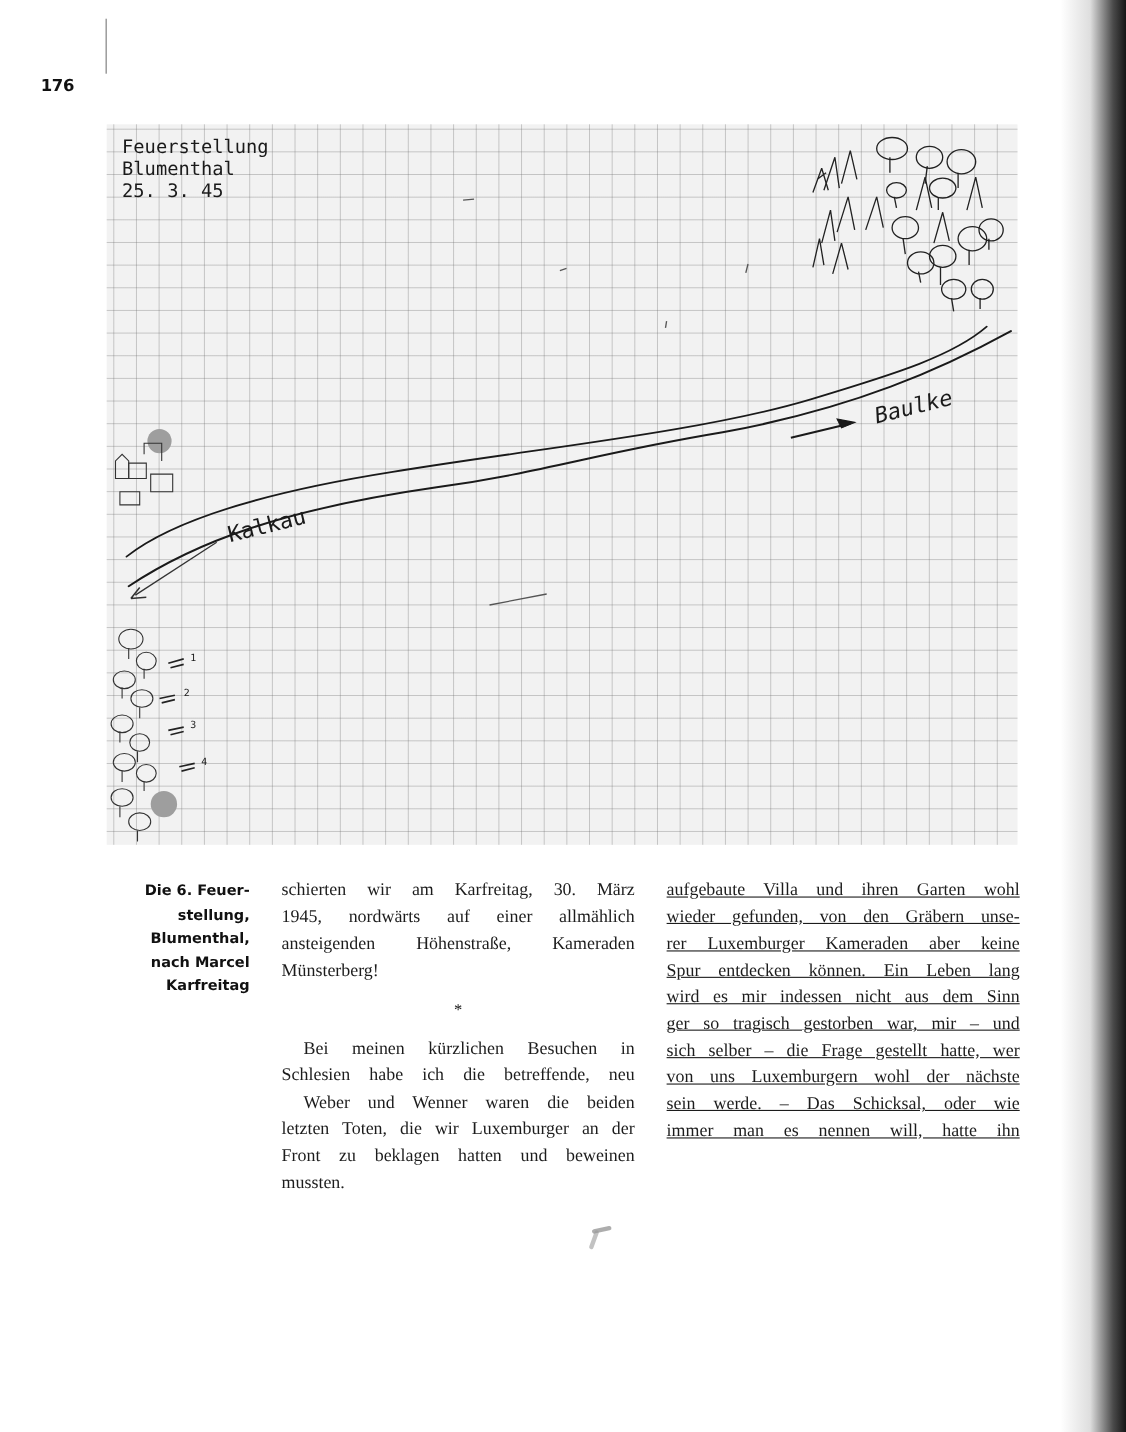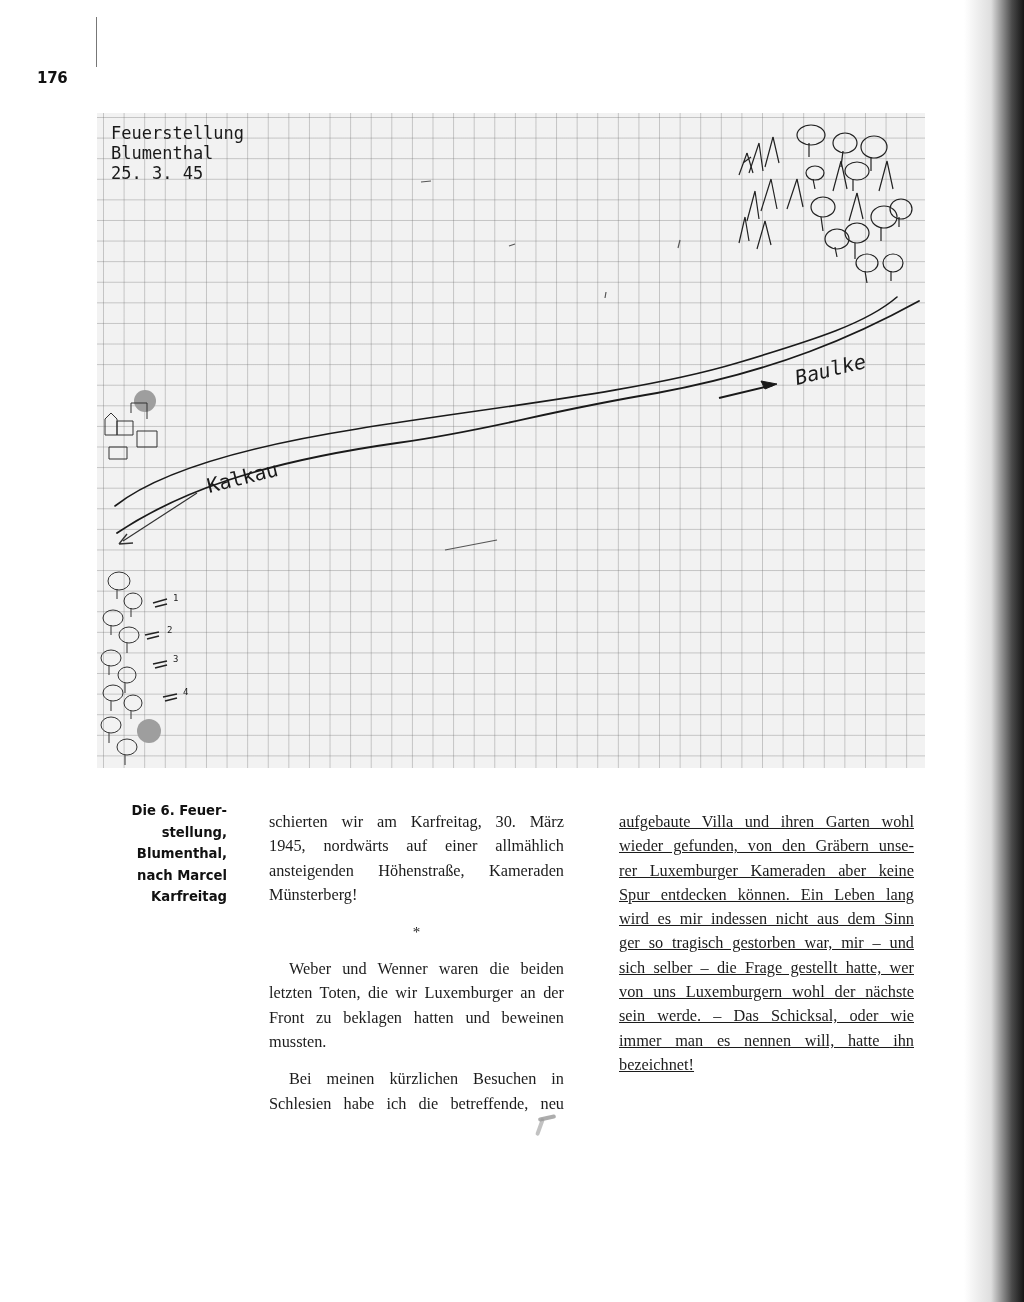--- a/index.html
+++ b/index.html
@@ -39,21 +39,21 @@
     position: absolute; left: 100px; top: 800px; width: 127px;
     text-align: right;
     font-family: "DejaVu Sans", "Liberation Sans", sans-serif;
     font-weight: bold; font-size: 13.2px; line-height: 21.6px; color: #111;
   }
   .col {
     position: absolute; top: 797px; width: 321px;
     font-size: 16.3px; line-height: 24.3px;
     text-align: justify;
   }
-  .col p { margin: 13px; }
+  .col p { margin: 0; }
   .col .line { display: block; text-align: justify; text-align-last: justify; white-space: nowrap; }
   .col .line.last { text-align-last: left; }
   .col .indent { text-indent: 0; padding-left: 20px; }
   .col1 { left: 256px; }
   .col2 { left: 606px; text-decoration: underline; }
   .asterisk { display: block; text-align: center; font-size: 15px; margin: 13px 0 10px 0; height: 24px; line-height: 24px; }
   .smudge {
     position: absolute; left: 538px; top: 1116px; width: 18px; height: 4px;
     background: #8a8a8a; transform: rotate(-12deg); border-radius: 2px; opacity: 0.7;
   }
@@ -208,41 +208,40 @@
 
 <div class="col col1">
   <p>
     <span class="line">schierten wir am Karfreitag, 30. März</span>
     <span class="line">1945, nordwärts auf einer allmählich</span>
     <span class="line">ansteigenden Höhenstraße, Kameraden</span>
     <span class="line last">Münsterberg!</span>
   </p>
   <span class="asterisk">*</span>
   <p>
+    <span class="line indent">Bei meinen kürzlichen Besuchen in</span>
+    <span class="line">Schlesien habe ich die betreffende, neu</span>
+  </p>
+  <p>
     <span class="line indent">Weber und Wenner waren die beiden</span>
     <span class="line">letzten Toten, die wir Luxemburger an der</span>
     <span class="line">Front zu beklagen hatten und beweinen</span>
     <span class="line last">mussten.</span>
-  </p>
-  <p>
-    <span class="line indent">Bei meinen kürzlichen Besuchen in</span>
-    <span class="line">Schlesien habe ich die betreffende, neu</span>
   </p>
 </div>
 
 <div class="col col2">
   <p>
     <span class="line">aufgebaute Villa und ihren Garten wohl</span>
     <span class="line">wieder gefunden, von den Gräbern unse-</span>
     <span class="line">rer Luxemburger Kameraden aber keine</span>
     <span class="line">Spur entdecken können. Ein Leben lang</span>
     <span class="line">wird es mir indessen nicht aus dem Sinn</span>
     <span class="line">ger so tragisch gestorben war, mir – und</span>
     <span class="line">sich selber – die Frage gestellt hatte, wer</span>
     <span class="line">von uns Luxemburgern wohl der nächste</span>
     <span class="line">sein werde. – Das Schicksal, oder wie</span>
     <span class="line">immer man es nennen will, hatte ihn</span>
-    <span class="line last">bezeichnet!</span>
   </p>
 </div>
 
 <div class="smudge"></div>
 <div class="smudge2"></div>
 
 </body></html>

